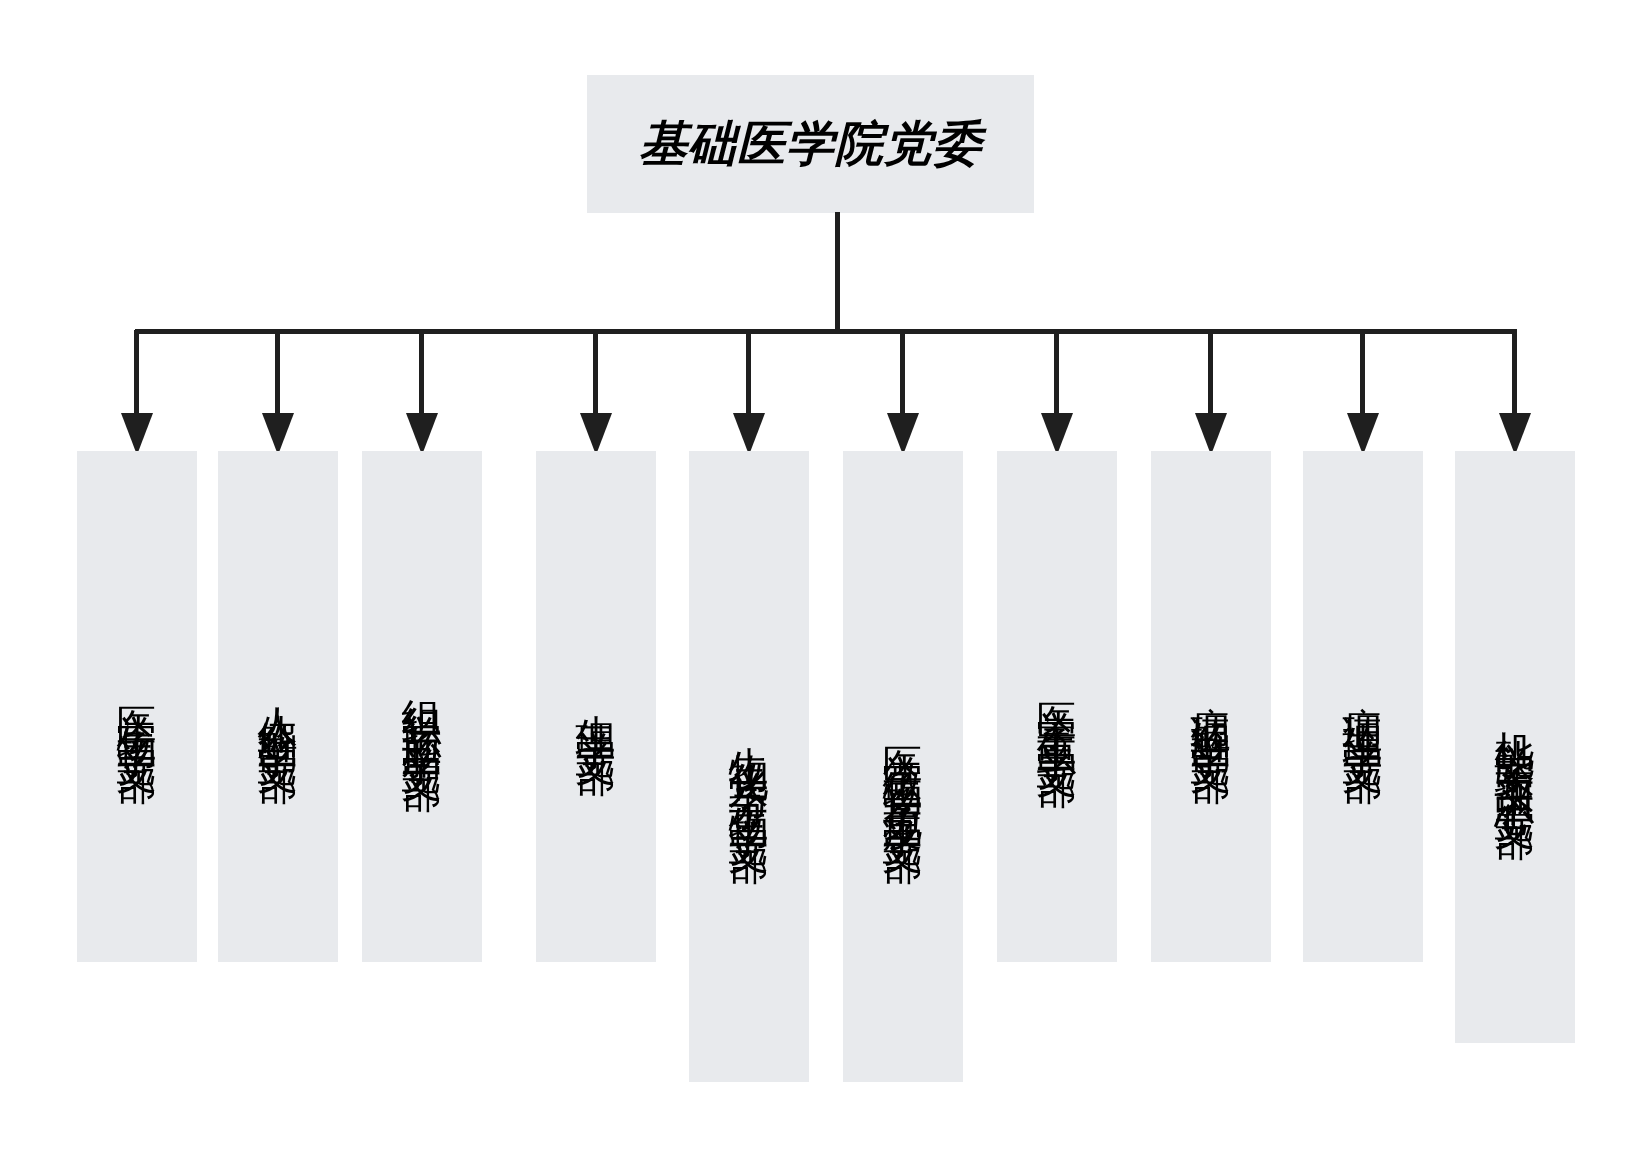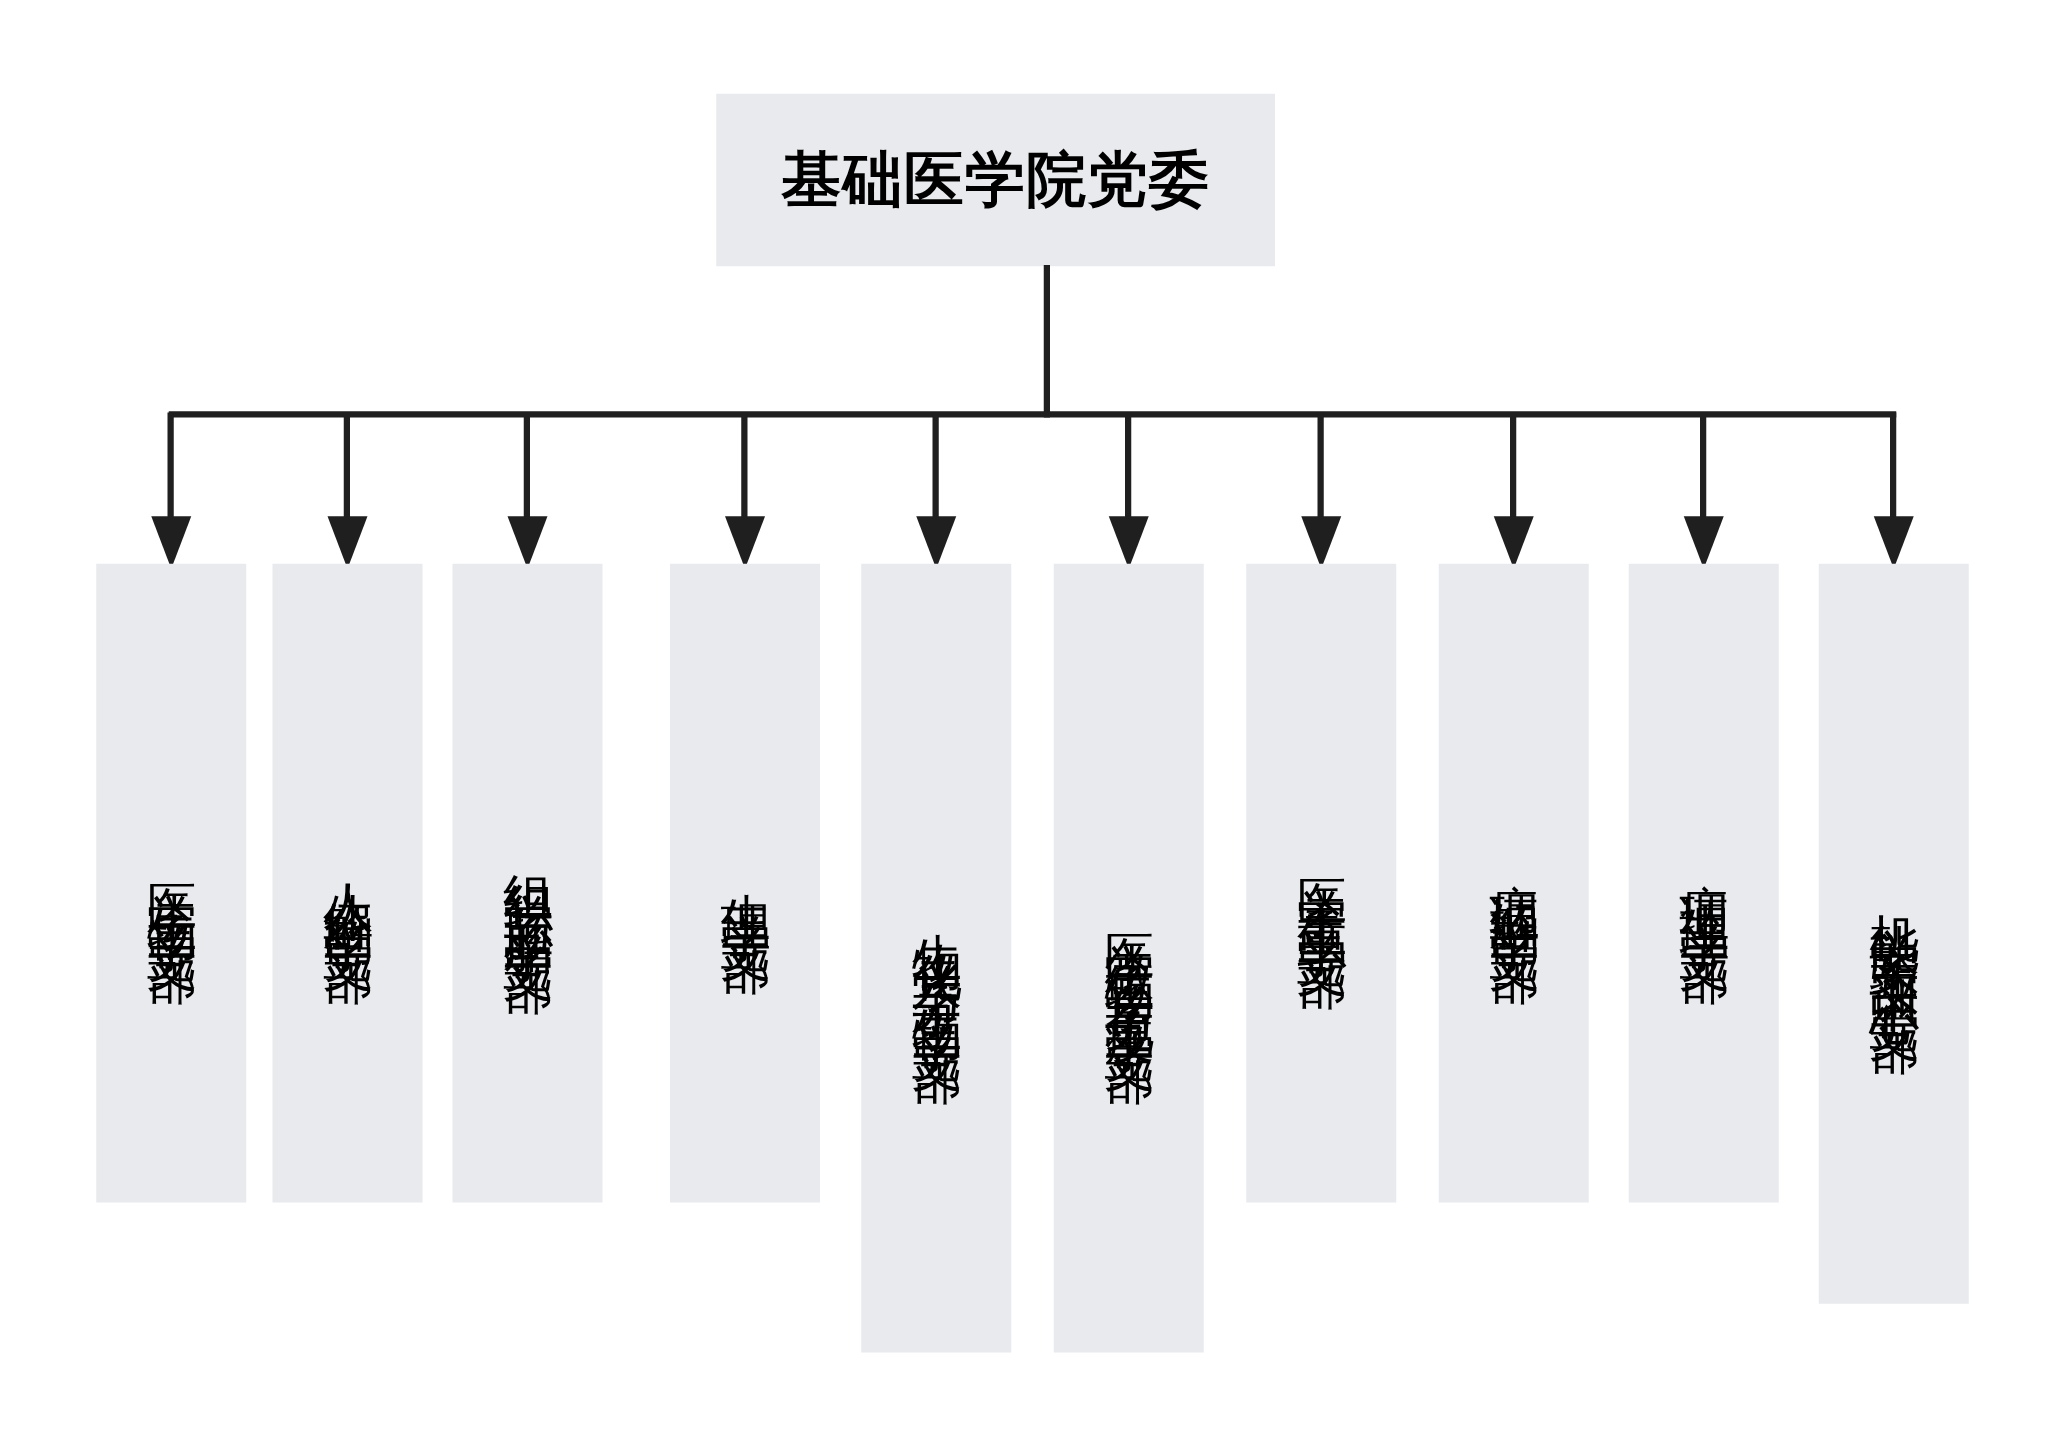--- a/index.html
+++ b/index.html
@@ -10,28 +10,29 @@
   }
   #org-chart {
     position: relative;
     width: 1650px;
     height: 1158px;
     background: #ffffff;
     overflow: hidden;
   }
   .root-node {
     position: absolute;
-    left: 573px;
+    left: 587px;
     top: 75px;
     width: 447px;
     height: 138px;
     background: #e8eaed;
     display: flex;
     align-items: center;
     justify-content: center;
+    font-style: italic;
   }
   .root-label {
     font-size: 48px;
     font-weight: bold;
     color: #000000;
     letter-spacing: 1px;
     white-space: nowrap;
   }
   .stem {
     position: absolute;

